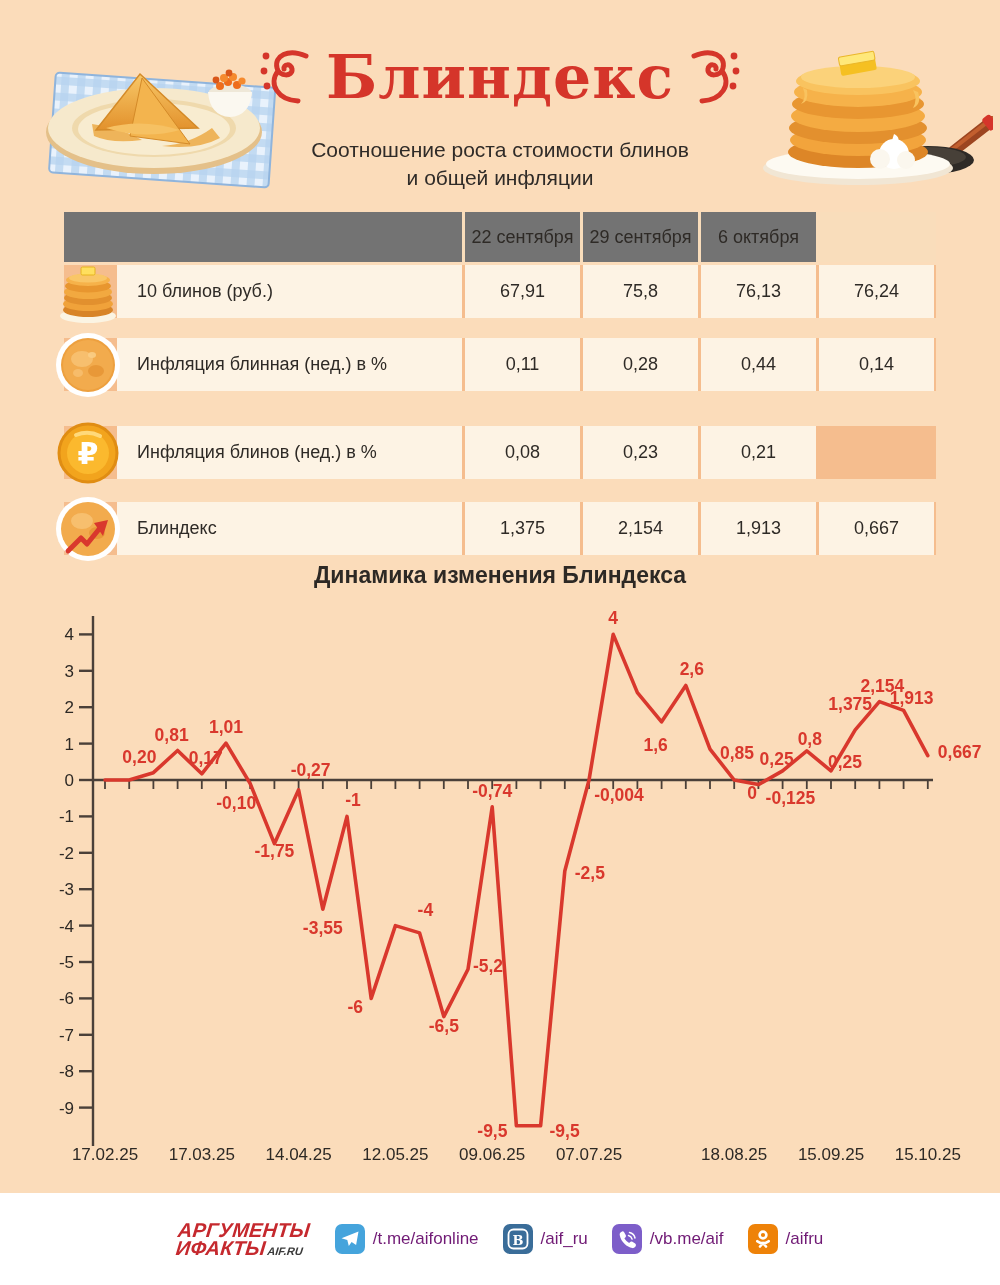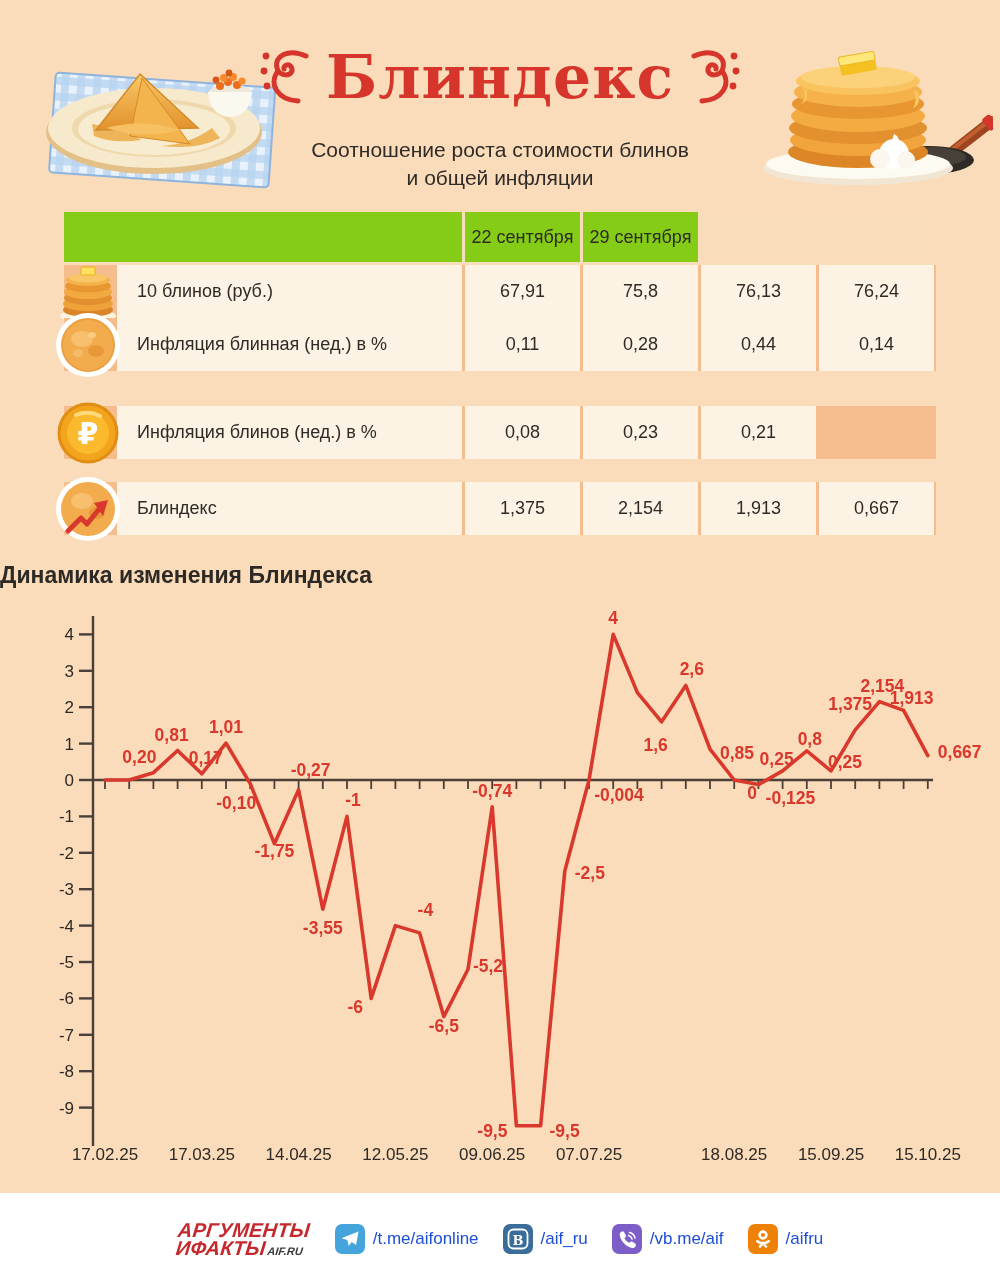--- a/index.html
+++ b/index.html
@@ -24,45 +24,45 @@
   .orn{flex:0 0 auto;}
   .orn.flip{transform:scaleX(-1);}
   .subtitle{
     position:absolute;left:230px;top:136px;width:540px;text-align:center;
     font-size:21px;line-height:28px;color:#2f2b28;
   }
   
   .ptable{position:absolute;left:64px;top:212px;width:872px;}
   .trow{display:grid;column-gap:3px;background:#f9ddbb;}
   .thead{grid-template-columns:398px 115px 115px 115px 115px;height:50px;margin-bottom:3px;}
-  .thead .cell{background:#84cc16;display:flex;align-items:center;justify-content:center;
+  .thead .cell{background:#737373;display:flex;align-items:center;justify-content:center;
     font-size:18px;color:#2e2a26;}
   .drow{grid-template-columns:50px 345px 115px 115px 115px 115px;height:53px;position:relative;background:#f5bd8e;}
   .drow .spacer{background:#f5bd8e;}
   .drow .cell{background:#fdf3e4;display:flex;align-items:center;justify-content:center;
     font-size:18px;color:#2e2a26;}
   .drow .cell.label{justify-content:flex-start;padding-left:20px;}
-  .gap1{} .gap2{margin-bottom:35px;} .gap3{margin-bottom:23px;}
+  .gap1{margin-bottom:20px;} .gap2{margin-bottom:35px;} .gap3{margin-bottom:23px;}
   .row-icon{position:absolute;left:-10px;top:50%;transform:translateY(-50%);width:68px;height:68px;}
   
   .chart-title{
-    position:absolute;left:0;top:562px;width:1000px;text-align:left;
+    position:absolute;left:0;top:562px;width:1000px;text-align:center;
     font-size:23px;font-weight:600;color:#2d2925;
   }
   #chart-svg{position:absolute;left:0;top:598px;}
   
   .footer{
     position:absolute;left:0;top:1193px;width:1000px;height:92px;background:#ffffff;
     display:flex;align-items:center;justify-content:center;gap:26px;
   }
   .aif-logo{font-style:italic;font-weight:bold;color:#c5292e;transform:skewX(-6deg);
     line-height:0.92;font-size:20px;letter-spacing:0.2px;}
   .aif-logo .suffix{color:#3a3a3a;font-size:11px;font-weight:bold;margin-left:2px;letter-spacing:0;}
   .social{display:flex;align-items:center;gap:8px;cursor:pointer;}
-  .social .handle{font-size:17px;color:#1d4ed8;}
+  .social .handle{font-size:17px;color:#701a75;}
 </style>
 </head>
 <body>
 
 <svg id="illu-left" class="illu" width="280" height="160" viewBox="0 0 280 160">
   <defs>
     <pattern id="ging" width="16" height="16" patternUnits="userSpaceOnUse">
       <rect width="16" height="16" fill="#e9f2fc"></rect>
       <rect y="4" width="16" height="8" fill="#b6d3ef" opacity="0.75"></rect>
       <rect x="4" width="8" height="16" fill="#b6d3ef" opacity="0.75"></rect>
@@ -160,20 +160,21 @@
 <div class="subtitle">
   <div>Соотношение роста стоимости блинов</div>
   <div>и общей инфляции</div>
 </div>
 
 <div class="ptable" id="ptable">
     <div class="trow thead">
       <div class="cell"></div>
       <div class="cell">22 сентября</div>
       <div class="cell">29 сентября</div>
+      <div class="cell">6 октября</div>
     </div>
     <div class="trow drow gap1">
       <div class="spacer"></div>
       <div class="cell label">10 блинов (руб.)</div>
       <div class="cell">67,91</div>
       <div class="cell">75,8</div>
       <div class="cell">76,13</div>
       <div class="cell">76,24</div>
       <div class="row-icon"><svg width="68" height="68" viewBox="0 0 68 68">
    <ellipse cx="34" cy="58" rx="28" ry="7" fill="#fbf4e3"></ellipse>

